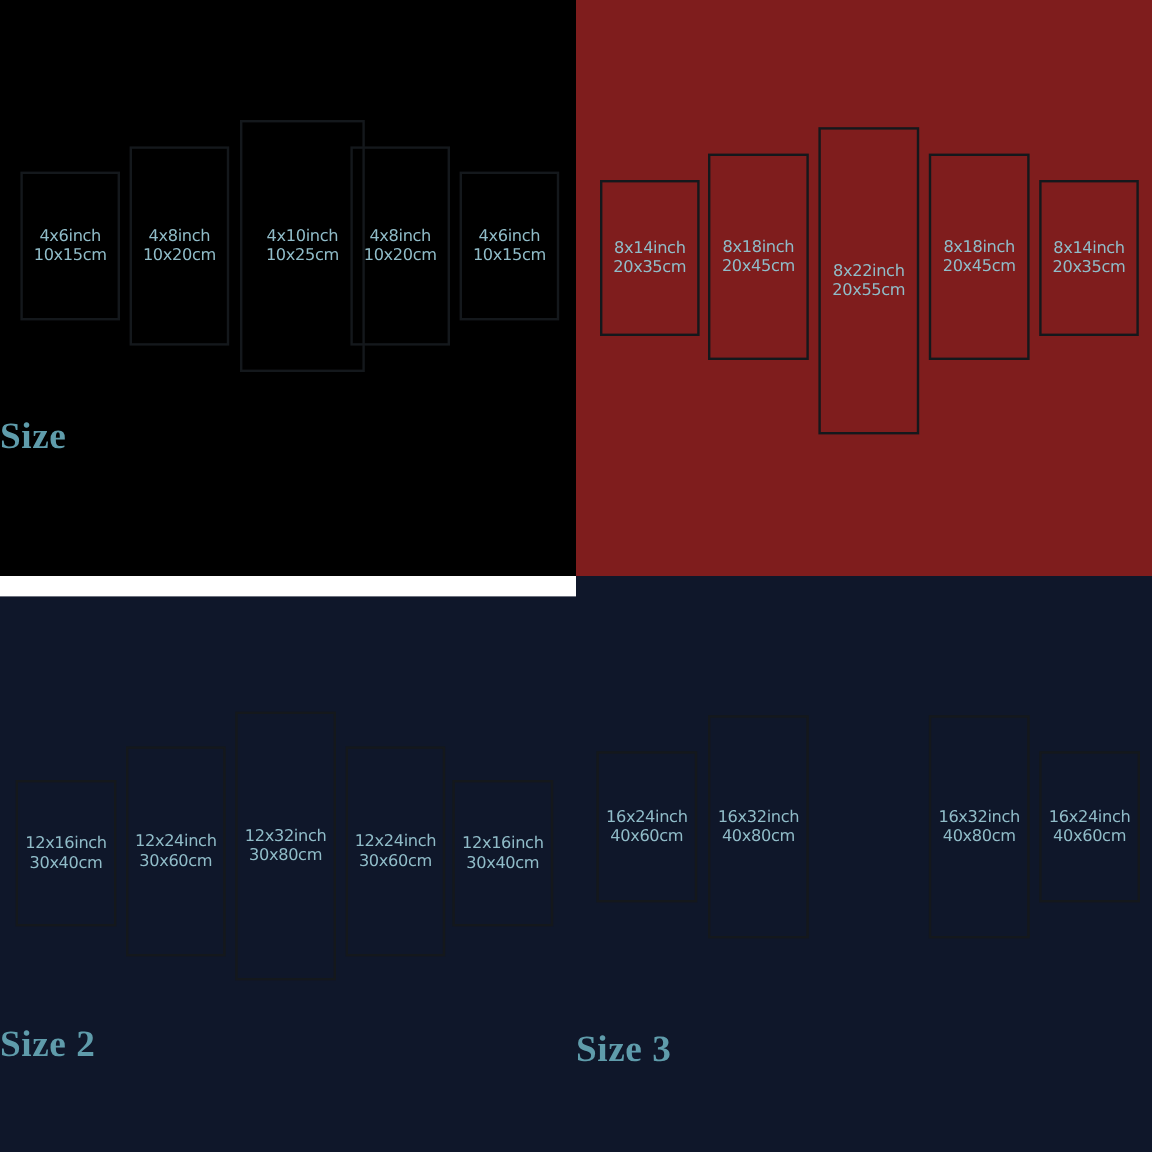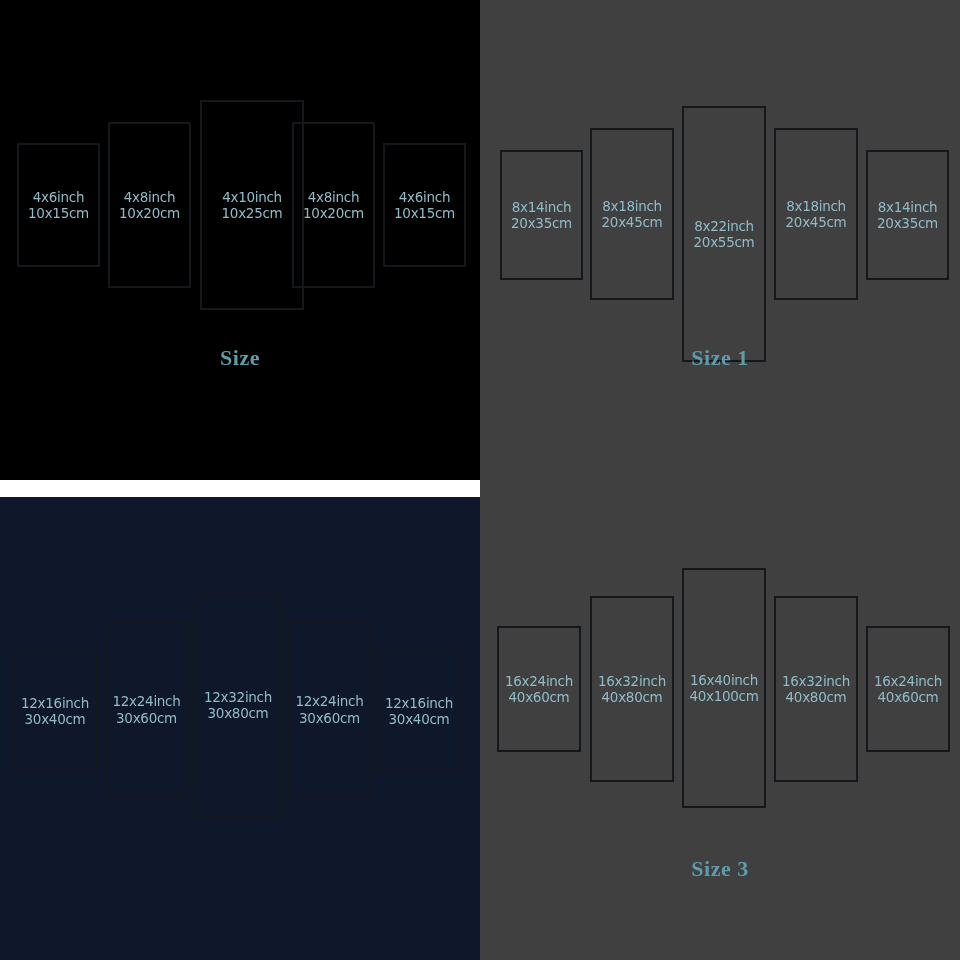--- a/index.html
+++ b/index.html
@@ -63,25 +63,25 @@
     white-space: nowrap;
     pointer-events: none;
   }
 
   .panel-label .ln { display: block; }
 
   .quad-title {
     position: absolute;
     left: 0;
     width: 480px;
-    text-align: center;
+    text-align: left;
     color: #5f9cab;
     font-family: "Liberation Serif", "DejaVu Serif", serif;
     font-weight: 700;
-    font-size: 22px;
+    font-size: 31px;
     letter-spacing: 0.5px;
   }
 </style>
 </head>
 <body>
 
 <div id="board">
     <div class="quadrant q0" style="background: #000000;">
       <div class="panels">
         <div class="panel" style="left: 17px; top: 143px; width: 83px; height: 124px; border-color: rgb(20, 24, 28);">
@@ -110,21 +110,21 @@
         </div>
         <div class="panel" style="left: 383px; top: 143px; width: 83px; height: 124px; border-color: rgb(20, 24, 28);">
           <div class="panel-label" style="color: rgb(144, 188, 200);">
             <span class="ln">4x6inch</span>
             <span class="ln">10x15cm</span>
           </div>
         </div>
       </div>
       <div class="quad-title" style="top: 345px; color: rgb(95, 156, 171);">Size</div>
     </div>
-    <div class="quadrant q1" style="background: #404040;">
+    <div class="quadrant q1" style="background: #7f1d1d;">
       <div class="panels">
         <div class="panel" style="left: 20px; top: 150px; width: 83px; height: 130px; border-color: rgb(20, 24, 28);">
           <div class="panel-label" style="color: rgb(144, 188, 200);">
             <span class="ln">8x14inch</span>
             <span class="ln">20x35cm</span>
           </div>
         </div>
         <div class="panel" style="left: 110px; top: 128px; width: 84px; height: 172px; border-color: rgb(20, 24, 28);">
           <div class="panel-label" style="color: rgb(144, 188, 200);">
             <span class="ln">8x18inch</span>
@@ -143,21 +143,20 @@
             <span class="ln">20x45cm</span>
           </div>
         </div>
         <div class="panel" style="left: 386px; top: 150px; width: 83px; height: 130px; border-color: rgb(20, 24, 28);">
           <div class="panel-label" style="color: rgb(144, 188, 200);">
             <span class="ln">8x14inch</span>
             <span class="ln">20x35cm</span>
           </div>
         </div>
       </div>
-      <div class="quad-title" style="top: 345px; color: rgb(95, 156, 171);">Size 1</div>
     </div>
     <div class="quadrant q2" style="background: #0f172a; margin-top: 17px;">
       <div class="panels">
         <div class="panel" style="left: 13px; top: 153px; width: 84px; height: 122px; border-color: rgb(20, 24, 28);">
           <div class="panel-label" style="color: rgb(144, 188, 200);">
             <span class="ln">12x16inch</span>
             <span class="ln">30x40cm</span>
           </div>
         </div>
         <div class="panel" style="left: 105px; top: 125px; width: 83px; height: 175px; border-color: rgb(20, 24, 28);">
@@ -178,41 +177,36 @@
             <span class="ln">30x60cm</span>
           </div>
         </div>
         <div class="panel" style="left: 377px; top: 153px; width: 84px; height: 122px; border-color: rgb(20, 24, 28);">
           <div class="panel-label" style="color: rgb(144, 188, 200);">
             <span class="ln">12x16inch</span>
             <span class="ln">30x40cm</span>
           </div>
         </div>
       </div>
-    </div>
-    <div class="quadrant q3" style="background: #404040;">
+      <div class="quad-title" style="top: 355px; color: rgb(95, 156, 171);">Size 2</div>
+    </div>
+    <div class="quadrant q3" style="background: #0f172a;">
       <div class="panels">
         <div class="panel" style="left: 17px; top: 146px; width: 84px; height: 126px; border-color: rgb(20, 24, 28);">
           <div class="panel-label" style="color: rgb(144, 188, 200);">
             <span class="ln">16x24inch</span>
             <span class="ln">40x60cm</span>
           </div>
         </div>
         <div class="panel" style="left: 110px; top: 116px; width: 84px; height: 186px; border-color: rgb(20, 24, 28);">
           <div class="panel-label" style="color: rgb(144, 188, 200);">
             <span class="ln">16x32inch</span>
             <span class="ln">40x80cm</span>
           </div>
         </div>
-        <div class="panel" style="left: 202px; top: 88px; width: 84px; height: 240px; border-color: rgb(20, 24, 28);">
-          <div class="panel-label" style="color: rgb(144, 188, 200);">
-            <span class="ln">16x40inch</span>
-            <span class="ln">40x100cm</span>
-          </div>
-        </div>
         <div class="panel" style="left: 294px; top: 116px; width: 84px; height: 186px; border-color: rgb(20, 24, 28);">
           <div class="panel-label" style="color: rgb(144, 188, 200);">
             <span class="ln">16x32inch</span>
             <span class="ln">40x80cm</span>
           </div>
         </div>
         <div class="panel" style="left: 386px; top: 146px; width: 84px; height: 126px; border-color: rgb(20, 24, 28);">
           <div class="panel-label" style="color: rgb(144, 188, 200);">
             <span class="ln">16x24inch</span>
             <span class="ln">40x60cm</span>

